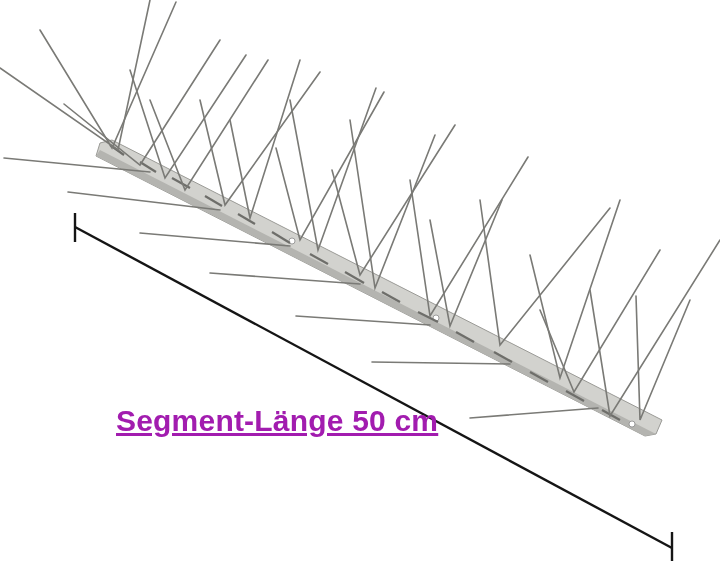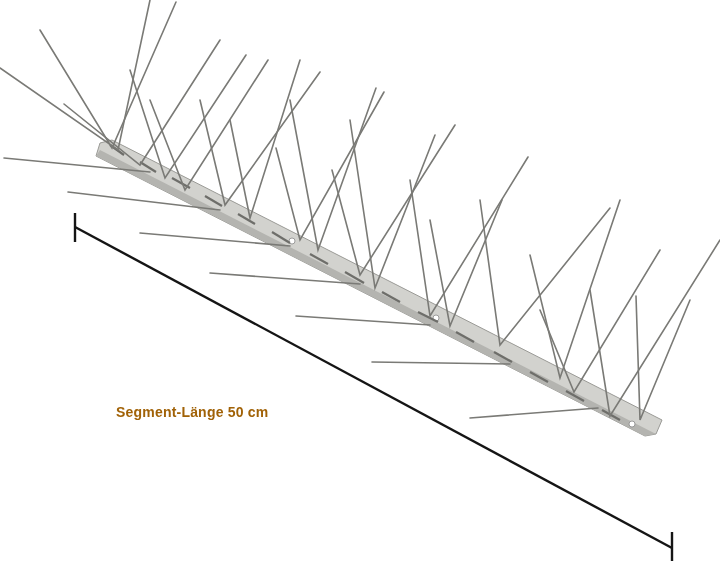--- a/index.html
+++ b/index.html
@@ -1,21 +1,21 @@
 <!DOCTYPE html>
 <html><head>
 <meta charset="utf-8">
 <style>
   html, body { margin:0; padding:0; background:#ffffff; }
   .canvas { position:relative; width:720px; height:564px; overflow:hidden; background:#ffffff; }
   svg.art { position:absolute; left:0; top:0; width:720px; height:564px; }
   .label {
     position:absolute; left:116px; top:404px;
     font-family:"Liberation Sans", sans-serif; font-weight:bold;
-    font-size:14px; color:#a16207; letter-spacing:0.2px; white-space:nowrap;
+    font-size:30px; color:#a21caf; letter-spacing:0.2px; white-space:nowrap;text-decoration:underline;
   }
 </style>
 </head>
 <body>
 
 <div class="canvas">
   <svg class="art" viewBox="0 0 720 564">
 
     <g stroke="#151515" stroke-width="2.4" fill="none">
       <line x1="75" y1="213" x2="75" y2="242"></line>

